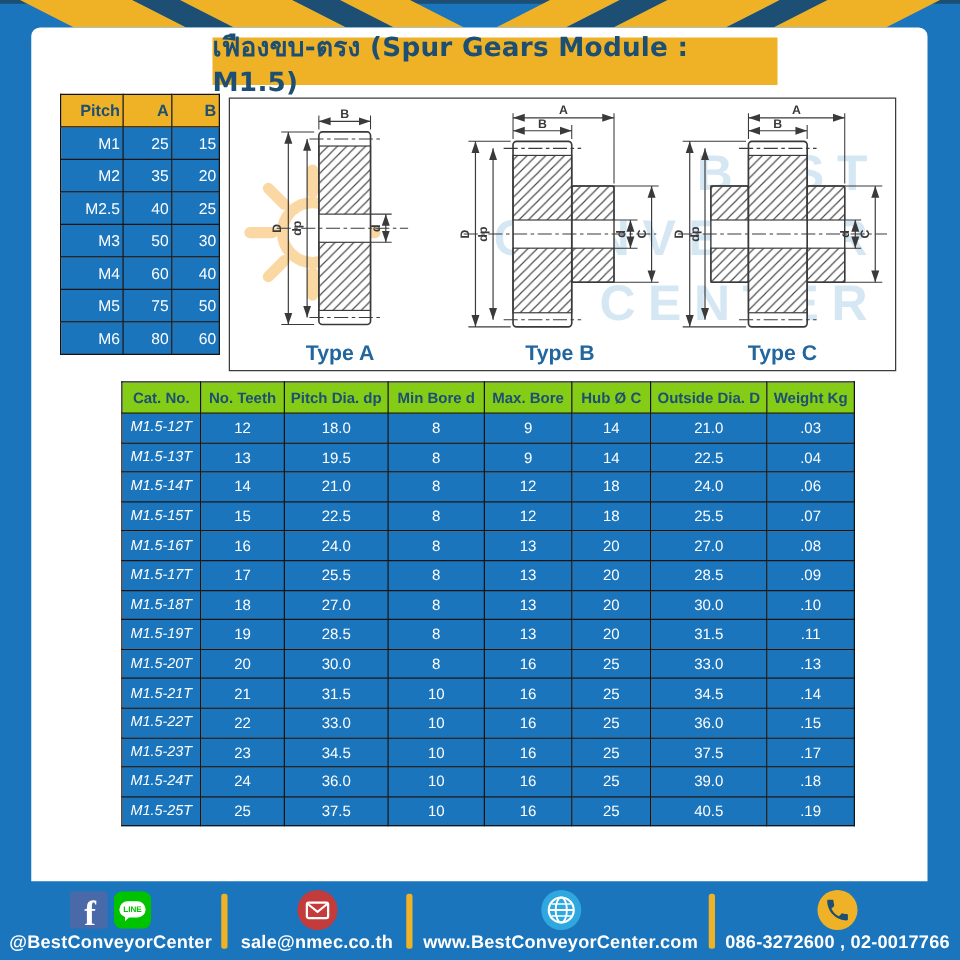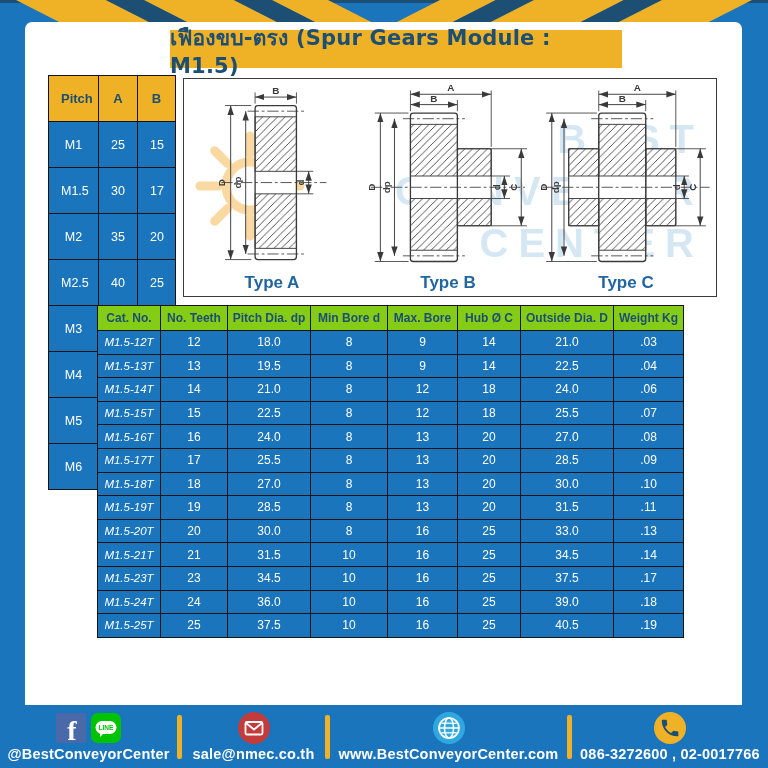--- a/index.html
+++ b/index.html
@@ -27,21 +27,21 @@
   .title-box { position:absolute; left:145px; top:8px; width:452px; height:38px;
                background:#EFB226; display:flex; align-items:center; justify-content:center; }
   .title-text { font-size:21px; font-weight:bold; color:#1D4E74; letter-spacing:0.2px;
                 font-family:"DejaVu Sans","Liberation Sans",sans-serif; }
 
   
   table { border-collapse:collapse; table-layout:fixed; }
   .pitch { position:absolute; left:23px; top:53px; width:127px; }
   .pitch th { background:#EFB226; color:#1D4E74; font-size:13px; font-weight:bold; height:21px; }
   .pitch td { background:#1B75BC; color:#FFFFFF; font-size:12.5px; height:21px; }
-  .pitch th, .pitch td { border:1.8px solid #141414; text-align:center; padding:12px; }
+  .pitch th, .pitch td { border:1.8px solid #141414; text-align:right; padding:2px; }
 
   
   .diagram-box { position:absolute; left:158px; top:56px; width:532px; height:217px;
                  border:1.5px solid #3C3C3C; overflow:hidden; }
   .wm { position:absolute; inset:0; z-index:0; overflow:hidden; }
   .wm-line { position:absolute; left:140px; width:380px; text-align:right;
              font-weight:bold; font-size:40px; letter-spacing:10px; color:#C9DfF1;
              opacity:0.75; }
   .figs { position:relative; z-index:1; display:flex; height:100%; }
   .fig { flex:1; display:flex; flex-direction:column; align-items:center; padding-top:4px; }
@@ -110,25 +110,20 @@
             <th>Pitch</th>
             <th>A</th>
             <th>B</th>
           </tr>
         </thead>
       <tbody>
           <tr>
             <td>M1</td>
             <td>25</td>
             <td>15</td>
-          </tr>
-          <tr>
-            <td>M1.5</td>
-            <td>30</td>
-            <td>17</td>
           </tr>
           <tr>
             <td>M2</td>
             <td>35</td>
             <td>20</td>
           </tr>
           <tr>
             <td>M2.5</td>
             <td>40</td>
             <td>25</td>
@@ -397,20 +392,30 @@
             <td>M1.5-21T</td>
             <td>21</td>
             <td>31.5</td>
             <td>10</td>
             <td>16</td>
             <td>25</td>
             <td>34.5</td>
             <td>.14</td>
           </tr>
           <tr>
+            <td>M1.5-22T</td>
+            <td>22</td>
+            <td>33.0</td>
+            <td>10</td>
+            <td>16</td>
+            <td>25</td>
+            <td>36.0</td>
+            <td>.15</td>
+          </tr>
+          <tr>
             <td>M1.5-23T</td>
             <td>23</td>
             <td>34.5</td>
             <td>10</td>
             <td>16</td>
             <td>25</td>
             <td>37.5</td>
             <td>.17</td>
           </tr>
           <tr>

